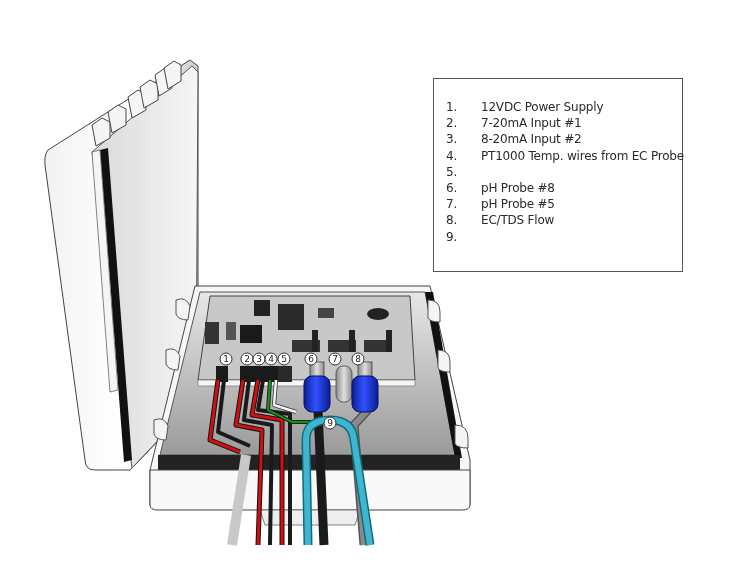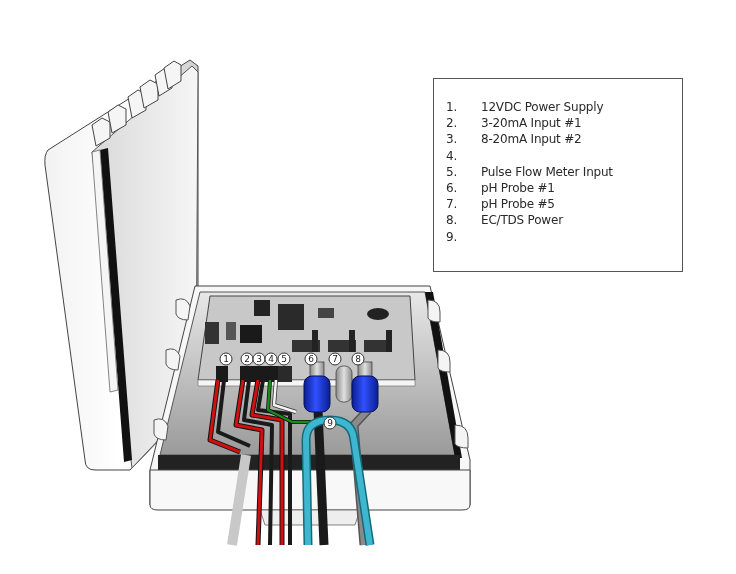--- a/index.html
+++ b/index.html
@@ -174,42 +174,42 @@
 </svg>
 
 <div class="legend-box">
   <ul class="legend-list">
     <li class="legend-item">
         <span class="legend-num">1.</span>
         <span class="legend-text">12VDC Power Supply</span>
       </li>
     <li class="legend-item">
         <span class="legend-num">2.</span>
-        <span class="legend-text">3-20mA Input #1</span>
+        <span class="legend-text">7-20mA Input #1</span>
       </li>
     <li class="legend-item">
         <span class="legend-num">3.</span>
         <span class="legend-text">8-20mA Input #2</span>
       </li>
     <li class="legend-item">
         <span class="legend-num">4.</span>
+        <span class="legend-text">PT1000 Temp. wires from EC Probe</span>
       </li>
     <li class="legend-item">
         <span class="legend-num">5.</span>
-        <span class="legend-text">Pulse Flow Meter Input</span>
       </li>
     <li class="legend-item">
         <span class="legend-num">6.</span>
-        <span class="legend-text">pH Probe #1</span>
+        <span class="legend-text">pH Probe #8</span>
       </li>
     <li class="legend-item">
         <span class="legend-num">7.</span>
         <span class="legend-text">pH Probe #5</span>
       </li>
     <li class="legend-item">
         <span class="legend-num">8.</span>
-        <span class="legend-text">EC/TDS Power</span>
+        <span class="legend-text">EC/TDS Flow</span>
       </li>
     <li class="legend-item">
         <span class="legend-num">9.</span>
       </li>
   </ul>
 </div>
 
 </body></html>

